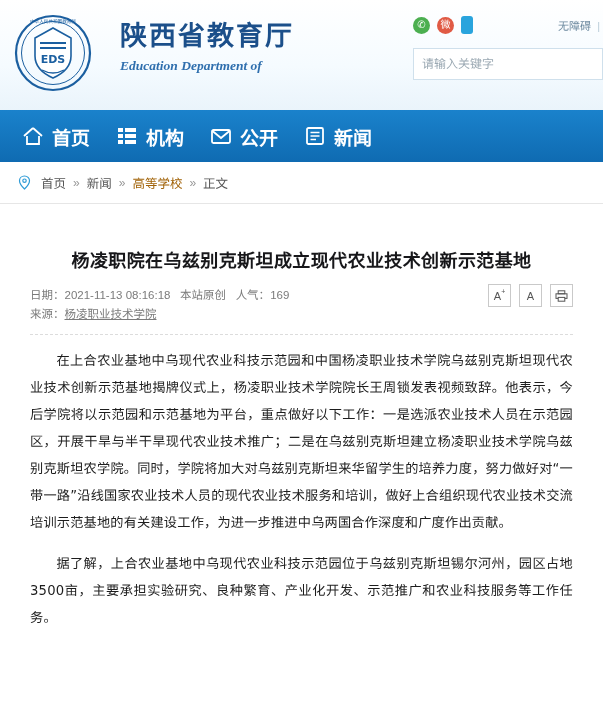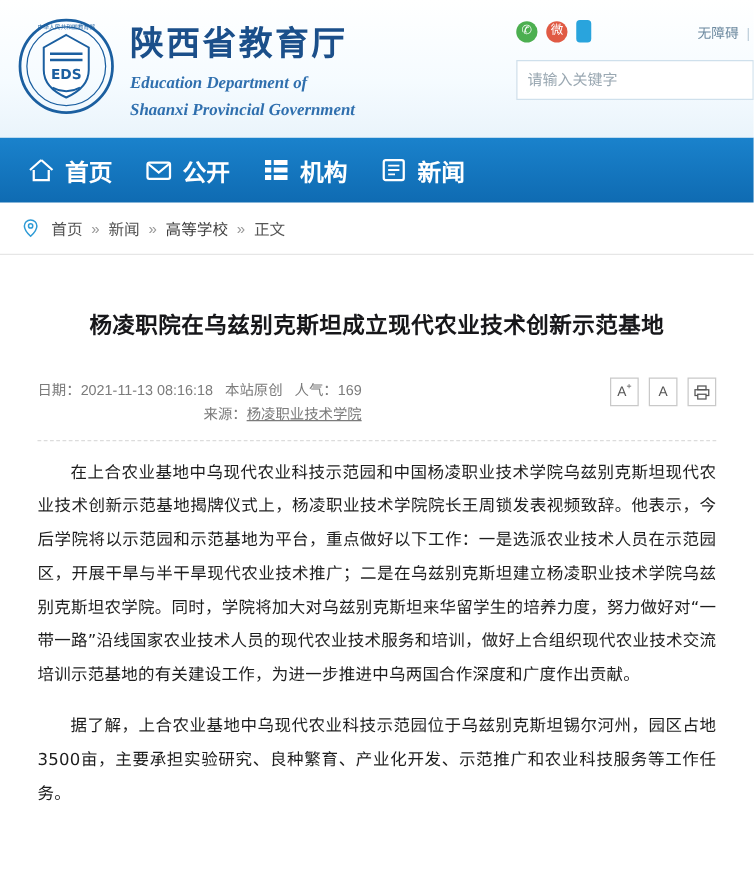--- a/index.html
+++ b/index.html
@@ -32,21 +32,21 @@
     height: 110px;
   }
   .logo {
     width: 78px; height: 78px;
     flex: 0 0 78px;
     position: relative;
     margin-top: 2px;
   }
   .logo svg { display: block; }
   .title-block {
-    margin-left: 12px;
+    margin-left: 28px;
     padding-top: 8px;
   }
   .title-cn {
     font-family: "DejaVu Sans", "Liberation Sans", sans-serif;
     font-size: 27px;
     font-weight: bold;
     color: #1b4f8a;
     letter-spacing: 2px;
     line-height: 32px;
     white-space: nowrap;
@@ -156,45 +156,44 @@
   }
   .crumb {
     display: flex;
     align-items: center;
     font-size: 12.5px;
     color: #555;
     gap: 2px;
   }
   .crumb .pin { margin-right: 8px; display: inline-flex; }
   .crumb a { color: #555; text-decoration: none; }
-  .crumb .hl { color: #404040; }
+  .crumb .hl { color: #a16207; }
   .crumb .arrow { color: #999; margin: 0 5px; font-size: 12px; }
 
   
   .article {
     padding: 0 30px;
   }
   .art-title {
     text-align: center;
     font-family: "DejaVu Sans", "Liberation Sans", sans-serif;
     font-size: 18px;
     font-weight: bold;
     color: #17171a;
     line-height: 30px;
     padding: 42px 10px 0 10px;
     letter-spacing: 0.4px;
   }
   .meta-bar {
-    margin-top: 26px;
+    margin-top: 8px;
     display: flex;
     align-items: flex-start;
     justify-content: space-between;
     border-bottom: 1px dashed #dcdcdc;
     padding-bottom: 10px;
-    text-align: right;
   }
   .meta-text {
     font-size: 11.5px;
     color: #7b7b7b;
     line-height: 19px;
     padding-top: 2px;
   }
   .meta-text .src-link { color: #7b7b7b; }
   .meta-actions { display: flex; align-items: center; gap: 8px; }
   .sq-btn {
@@ -241,21 +240,20 @@
           <text x="39" y="49" font-size="11" font-family="DejaVu Sans, sans-serif" fill="#1b5fa0" text-anchor="middle" font-weight="bold">EDS</text>
           <path d="M28 56 q11 6 22 0" stroke="#1b5fa0" stroke-width="1.4" fill="none"></path>
           <g fill="#1b5fa0" font-size="4.6" font-family="DejaVu Sans, sans-serif">
             <text x="39" y="9" text-anchor="middle">中华人民共和国教育部</text>
           </g>
         </svg>
       </div>
       <div class="title-block">
         <div class="title-cn">陕西省教育厅</div>
         <div class="title-en">Education Department of</div>
-        <div class="title-en">Shaanxi Provincial Government</div>
       </div>
     </div>
 
     <div class="header-right">
       <div class="header-tools">
         <span class="tool-icon ico-wechat">✆</span>
         <span class="tool-icon ico-weibo">微</span>
         <span class="tool-icon ico-mobile"></span>
         <span class="barrier-free">
           <a href="#" style="color:#6d8aa0;text-decoration:none;">无障碍</a>
@@ -274,38 +272,38 @@
         <svg width="22" height="22" viewBox="0 0 22 22">
             <path d="M11 3 L20 11 M11 3 L2 11" stroke="#fff" stroke-width="1.8" fill="none"></path>
             <path d="M5 11 v8 h12 v-8" stroke="#fff" stroke-width="1.8" fill="none"></path>
           </svg>
       </span>
       <span>首页</span>
     </div>
     <div class="nav-item">
       <span class="nav-ico">
         <svg width="22" height="22" viewBox="0 0 22 22">
-            <rect x="2" y="5" width="18" height="13" rx="1.5" fill="none" stroke="#fff" stroke-width="1.8"></rect>
-            <path d="M2.5 6 L11 13 L19.5 6" fill="none" stroke="#fff" stroke-width="1.8"></path>
-          </svg>
-      </span>
-      <span>公开</span>
-    </div>
-    <div class="nav-item">
-      <span class="nav-ico">
-        <svg width="22" height="22" viewBox="0 0 22 22">
             <rect x="2" y="3" width="5" height="4" fill="#fff"></rect>
             <rect x="9" y="3" width="11" height="4" fill="#fff"></rect>
             <rect x="2" y="9" width="5" height="4" fill="#fff"></rect>
             <rect x="9" y="9" width="11" height="4" fill="#fff"></rect>
             <rect x="2" y="15" width="5" height="4" fill="#fff"></rect>
             <rect x="9" y="15" width="11" height="4" fill="#fff"></rect>
           </svg>
       </span>
       <span>机构</span>
+    </div>
+    <div class="nav-item">
+      <span class="nav-ico">
+        <svg width="22" height="22" viewBox="0 0 22 22">
+            <rect x="2" y="5" width="18" height="13" rx="1.5" fill="none" stroke="#fff" stroke-width="1.8"></rect>
+            <path d="M2.5 6 L11 13 L19.5 6" fill="none" stroke="#fff" stroke-width="1.8"></path>
+          </svg>
+      </span>
+      <span>公开</span>
     </div>
     <div class="nav-item">
       <span class="nav-ico">
         <svg width="22" height="22" viewBox="0 0 22 22">
             <rect x="3" y="3" width="16" height="16" rx="1.5" fill="none" stroke="#fff" stroke-width="1.8"></rect>
             <path d="M6.5 7.5 h9 M6.5 11 h9 M6.5 14.5 h5.5" stroke="#fff" stroke-width="1.5"></path>
           </svg>
       </span>
       <span>新闻</span>
     </div>

